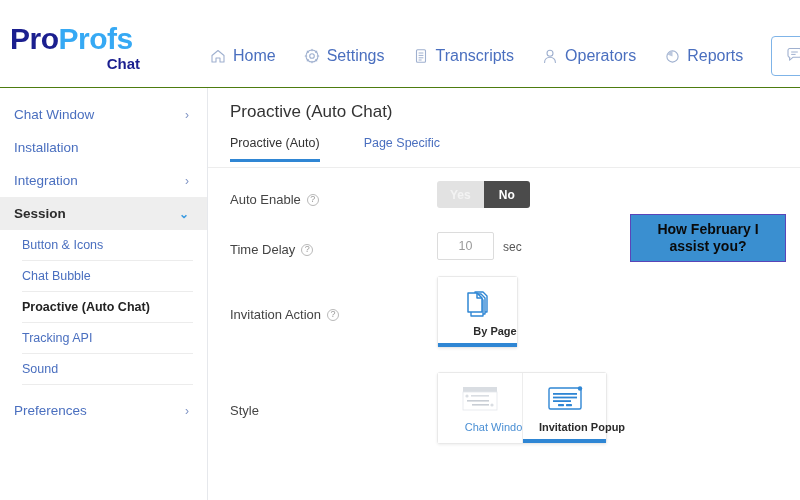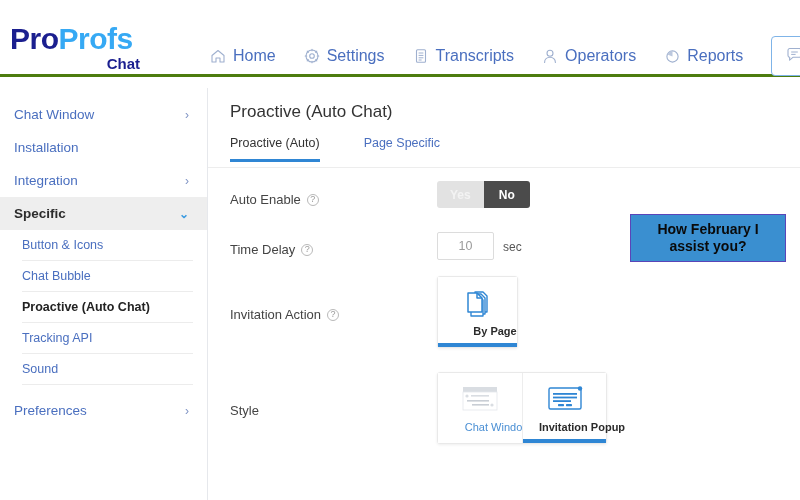--- a/index.html
+++ b/index.html
@@ -7,23 +7,23 @@
     margin: 0; padding: 0;
     width: 800px; height: 500px;
     background: #ffffff;
     font-family: "Liberation Sans", sans-serif;
     overflow: hidden;
   }
   #app { position: relative; width: 800px; height: 500px; background:#fff; }
 
   
   .header {
-    position: absolute; top: 0; left: 0; width: 800px; height: 77px;
+    position: absolute; top: 0; left: 0; width: 800px; height: 88px;
     background: #ffffff;
-    border-bottom: 3px solid #4d7c0f;
+    border-bottom: 1px solid #4d7c0f;
     text-decoration: underline;
   }
   .logo { position: absolute; left: 10px; top: 24px; width: 190px; }
   .logo-main { font-size: 30px; font-weight: bold; letter-spacing: -0.5px; line-height: 1; }
   .logo-pro1 { color: #1b1f8f; }
   .logo-profs { color: #36a9f4; }
   .logo-sub { color: #1b1f8f; font-size: 15px; font-weight: bold; text-align: right; width: 130px; margin-top: 1px; }
 
   .nav { position: absolute; left: 210px; top: 36px; display: flex; align-items: center; gap: 28px; }
   .nav-item { display: flex; align-items: center; gap: 7px; color: #4a6fbf; font-size: 16px; cursor: pointer; white-space: nowrap; }
@@ -204,21 +204,21 @@
       <span>Installation</span>
       <span class="chev"></span>
     </div>
 
     <div class="side-row">
       <span>Integration</span>
       <span class="chev">›</span>
     </div>
 
     <div class="side-row active-group">
-      <span>Specific</span>
+      <span>Session</span>
       <span class="chev">⌄</span>
     </div>
 
     <div class="sub-list">
       <div class="sub-row">
         <span>Button &amp; Icons</span>
       </div>
       <div class="sub-row">
         <span>Chat Bubble</span>
       </div>

